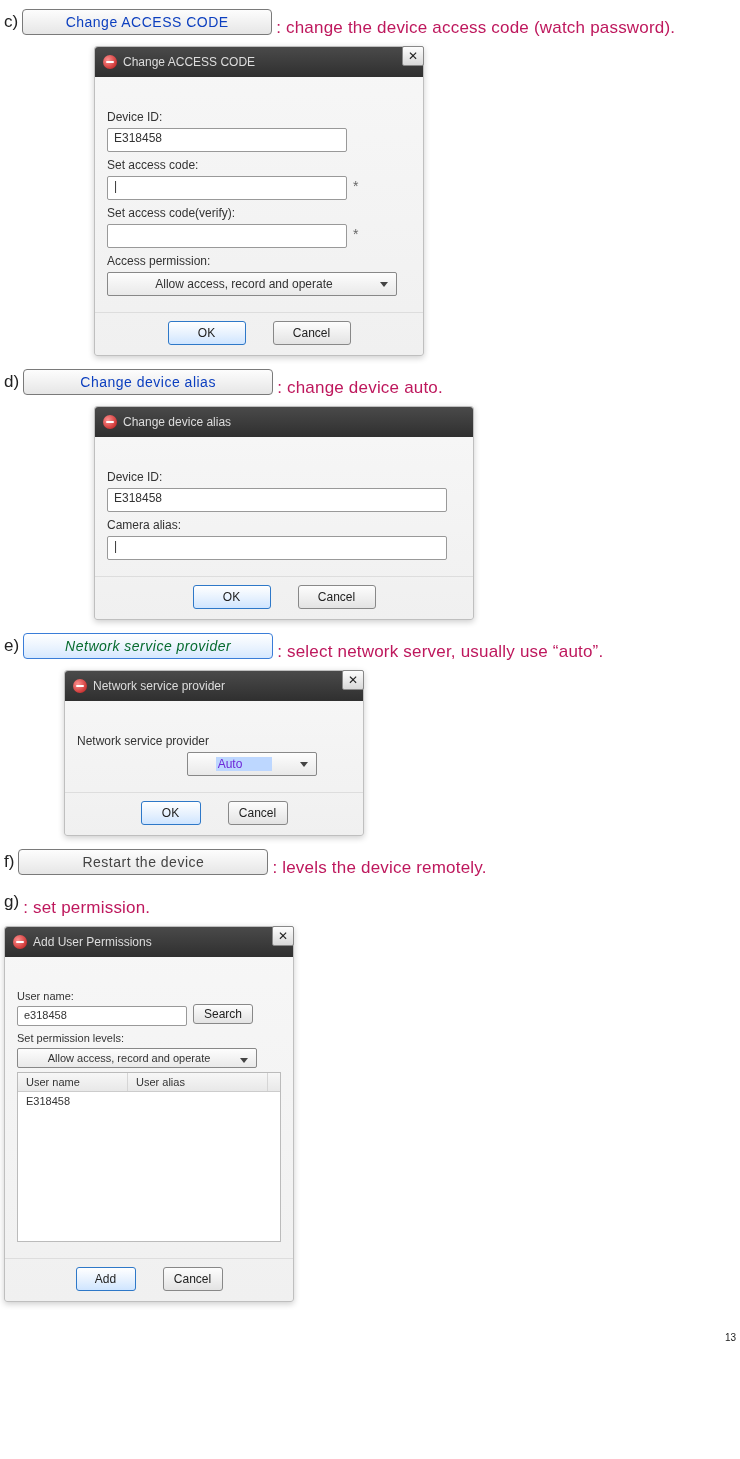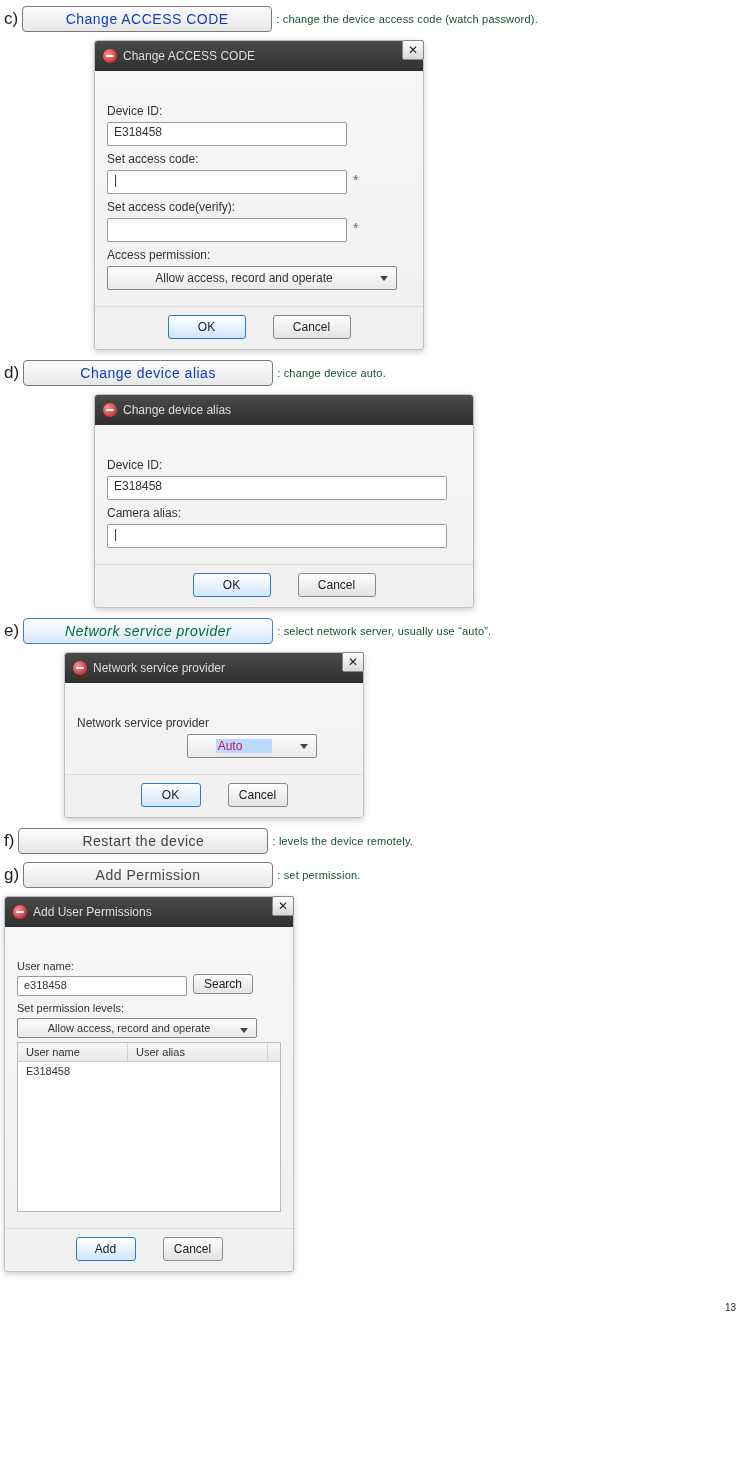--- a/index.html
+++ b/index.html
@@ -12,21 +12,21 @@
     padding: 0 4px 30px 4px;
   }
   .line {
     display: flex;
     align-items: center;
     gap: 4px;
     margin: 6px 0 8px 0;
     flex-wrap: nowrap;
   }
   .line-label { font-size: 17px; }
-  .desc { font-size: 11px; color: #14532d; letter-spacing: 0.2px; }
+  .desc { font-size: 17px; color: #be185d; letter-spacing: 0.2px; margin-top: 12px; }
 
   
   .pill {
     display: inline-flex;
     align-items: center;
     justify-content: center;
     width: 250px; height: 26px;
     border: 1px solid #7a7a7a;
     border-radius: 4px;
     background: linear-gradient(#fdfdfd, #e6e6e6);
@@ -240,40 +240,39 @@
 
 <div class="dlg-wrap mid">
   <div class="dlg" style="width:300px;">
     <div class="close-x">✕</div>
     <div class="titlebar">
       <span class="red-dot"></span>
       <span>Network service provider</span>
     </div>
     <div class="dlg-body">
       <span class="fld-label">Network service provider</span>
-      <div class="select" style="width:130px; margin-left:110px; color:#be185d;">
+      <div class="select" style="width:130px; margin-left:110px; color:#6d28d9;">
          <span style="background:#bdd7ff; padding:0 30px 0 2px;">Auto</span>
       </div>
     </div>
     <div class="btnrow">
       <div class="btn primary" style="min-width:60px;">OK</div>
       <div class="btn" style="min-width:60px;">Cancel</div>
     </div>
   </div>
 </div>
 
 <div class="line">
   <span class="line-label">f)</span>
   <span class="pill" style="color:#444;">Restart the device</span>
   <span class="desc">: levels the device remotely.</span>
 </div>
 
 <div class="line">
   <span class="line-label">g)</span>
-  <span class="pill" style="color:#444;">Add Permission</span>
   <span class="desc">: set permission.</span>
 </div>
 
 <div class="dlg-wrap left">
   <div class="dlg dlg-blur" style="width:290px;">
     <div class="close-x">✕</div>
     <div class="titlebar">
       <span class="red-dot"></span>
       <span>Add User Permissions</span>
     </div>

